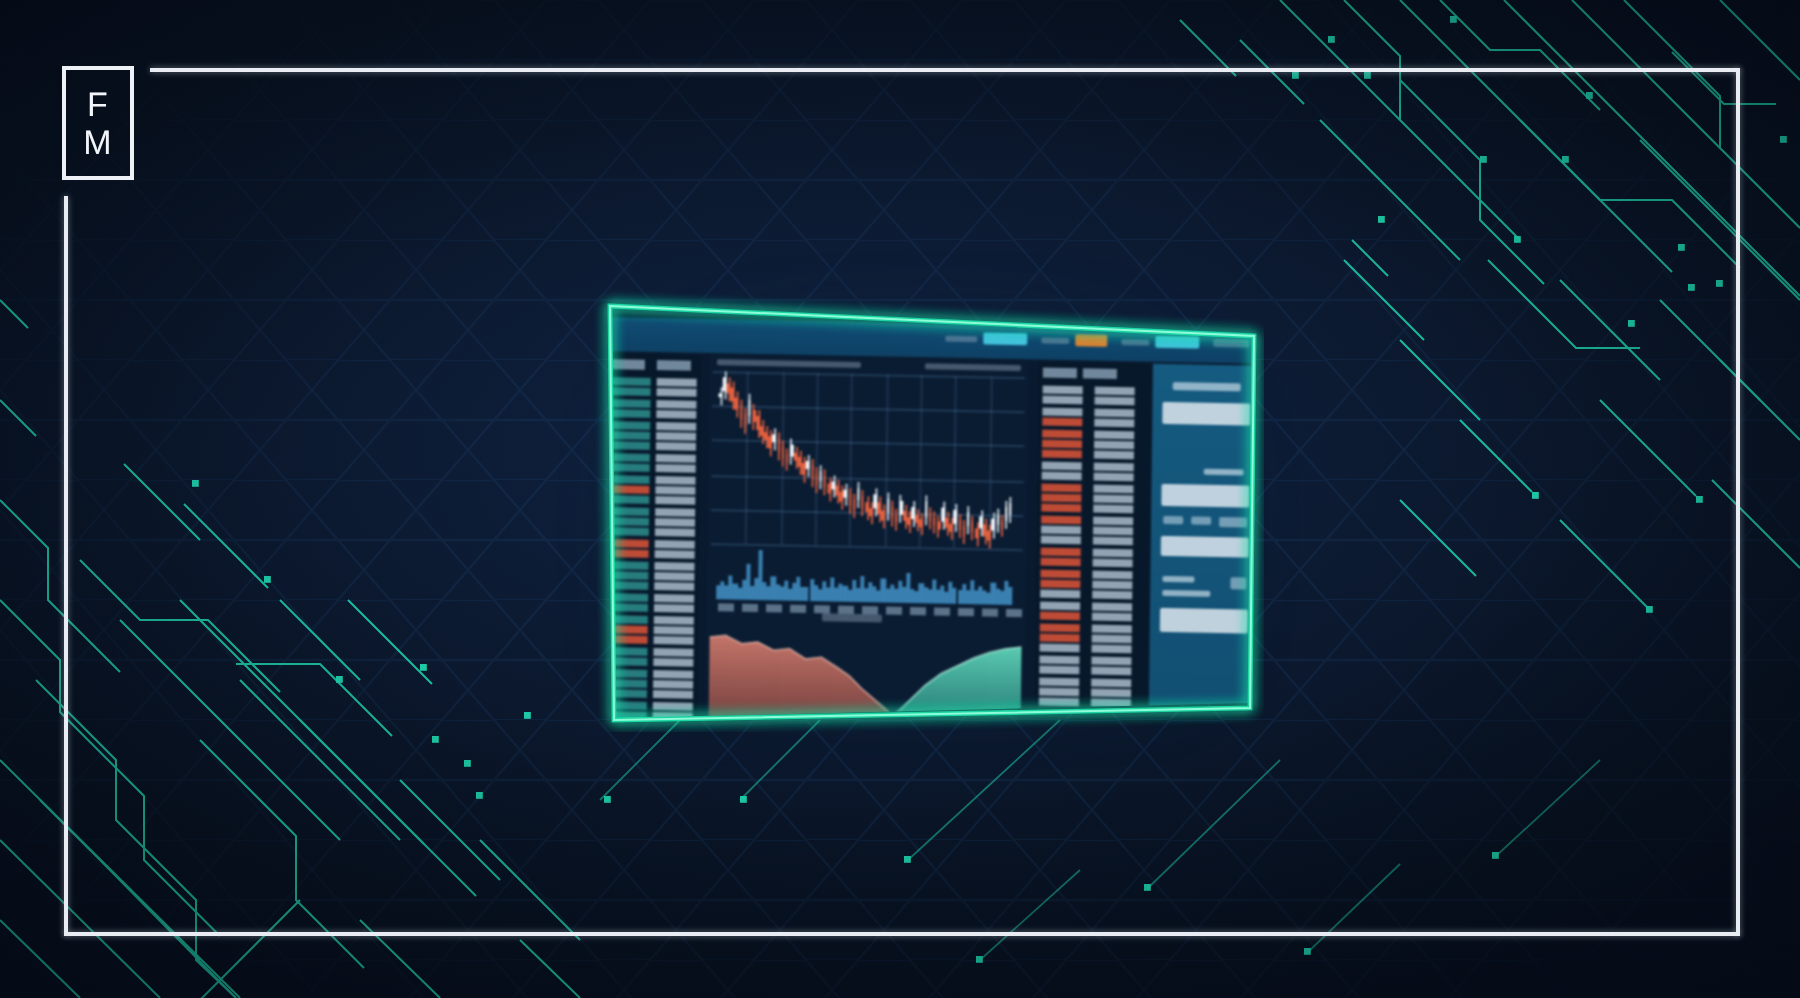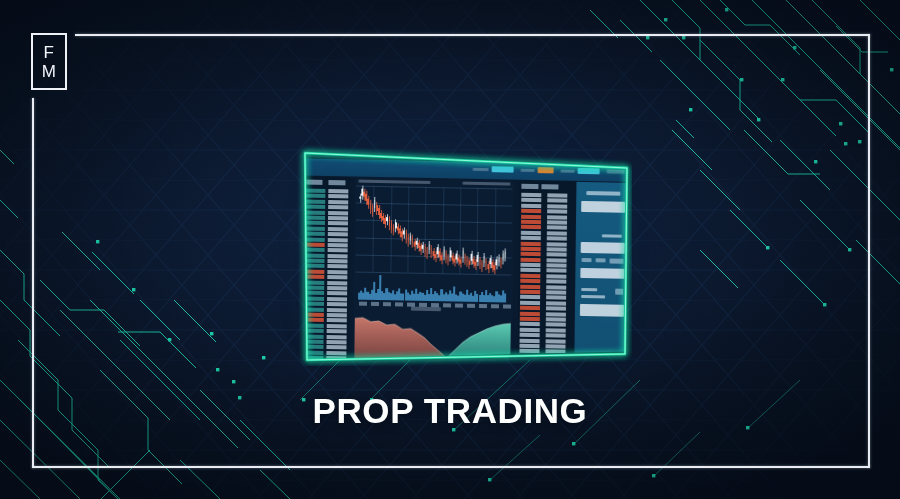--- a/index.html
+++ b/index.html
@@ -1002,15 +1002,14 @@
               <feMergeNode in="b"></feMergeNode>
               <feMergeNode in="SourceGraphic"></feMergeNode>
           </feMerge>
         </filter>
       </defs>
       <polygon points="9,12 331,27 329,213 11,219" fill="none" stroke="#1fe0a8" stroke-width="2.4" filter="url(#neon)" opacity="0.95"></polygon>
       <polygon points="9,12 331,27 329,213 11,219" fill="none" stroke="#9bffdf" stroke-width="1" opacity="0.9"></polygon>
     </svg>
   </div>
 
-  <div id="title">PROP TRADING</div>
 
 </div>
 
 </body></html>

